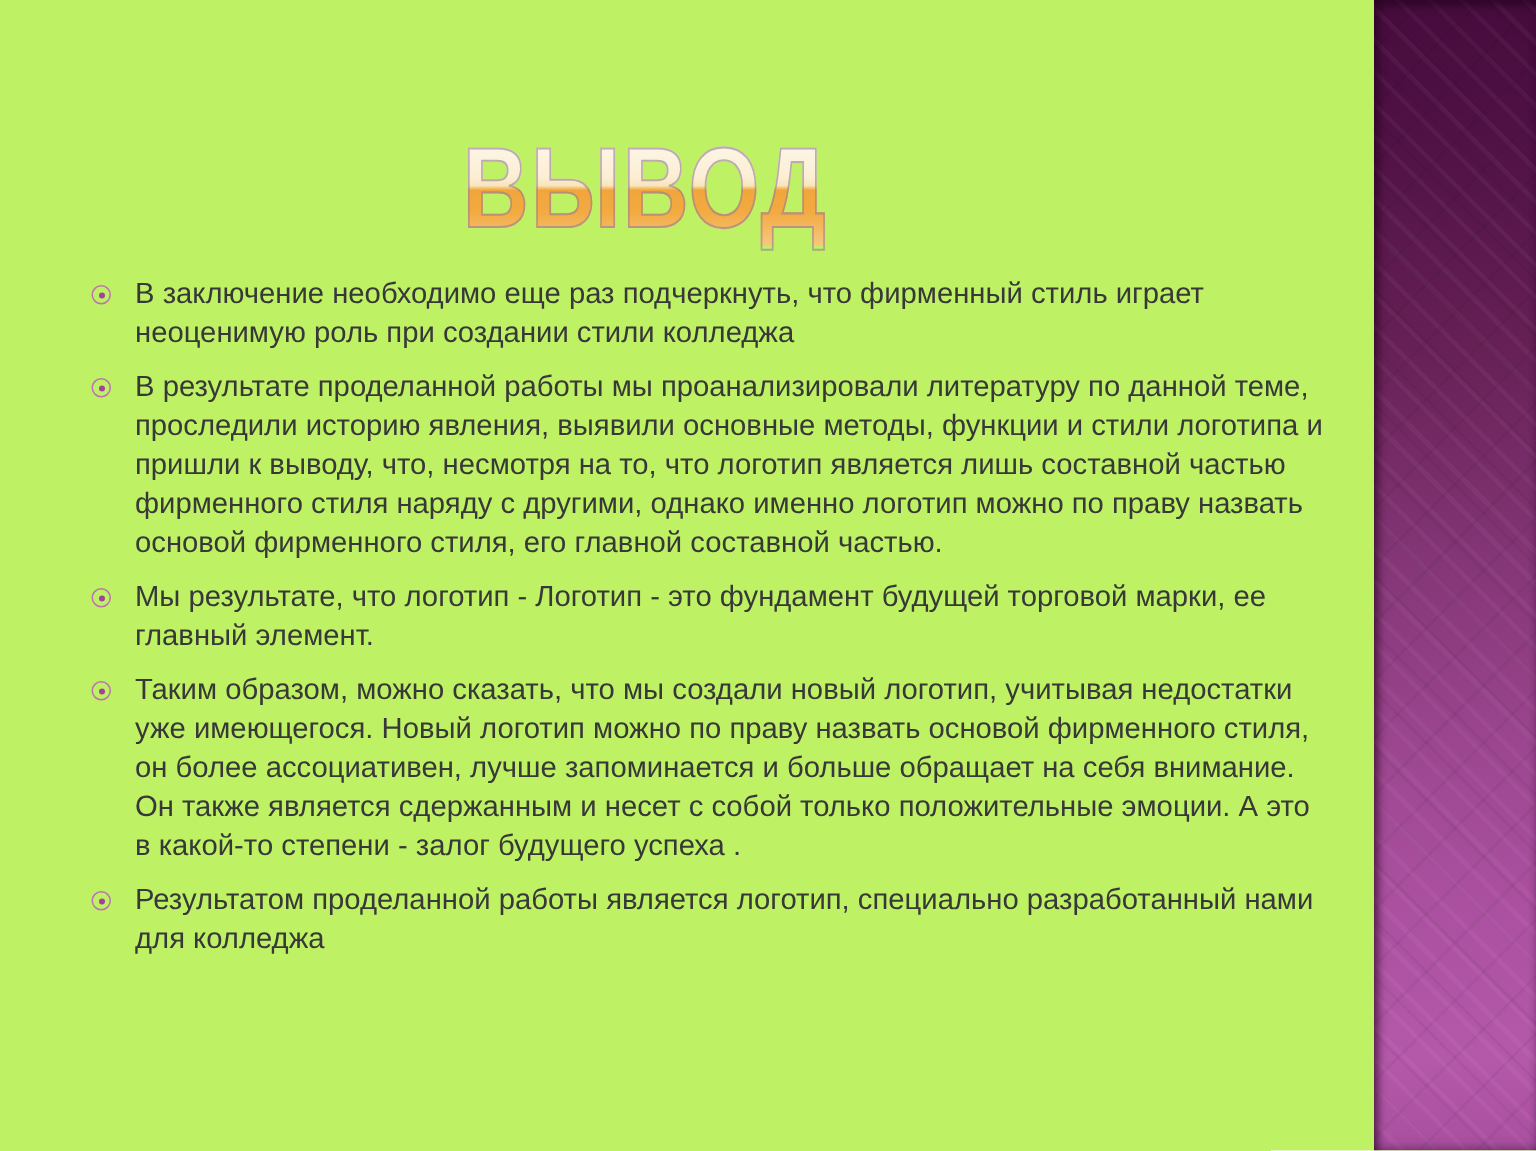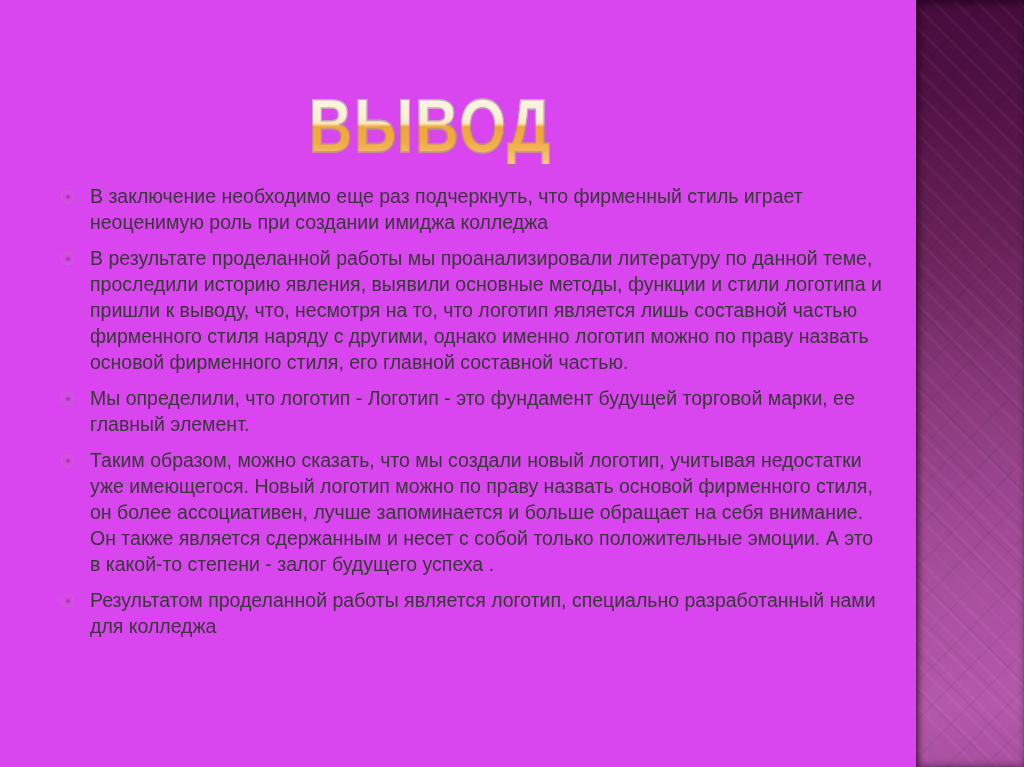--- a/index.html
+++ b/index.html
@@ -4,21 +4,21 @@
 <style>
   html, body {
     margin: 0;
     padding: 0;
     background: #ffffff;
   }
   .slide {
     position: relative;
     width: 1024px;
     height: 767px;
-    background: #d946ef;
+    background: #bef264;
     overflow: hidden;
     font-family: "Liberation Sans", sans-serif;
   }
 
   
   .title-wrap {
     position: absolute;
     top: 88px;
     left: 0;
     width: 916px;
@@ -121,35 +121,35 @@
 <div class="slide">
 
   <h1 class="title-wrap"><span class="title-text">ВЫВОД</span></h1>
 
   <ul class="bullets">
 
     <li class="bullet-item">
       <span class="bullet-marker">
           <span class="bullet-dot"></span>
         </span>
-      <span class="bullet-text">В заключение необходимо еще раз подчеркнуть, что фирменный стиль играет неоценимую роль при создании имиджа колледжа</span>
+      <span class="bullet-text">В заключение необходимо еще раз подчеркнуть, что фирменный стиль играет неоценимую роль при создании стили колледжа</span>
     </li>
 
     <li class="bullet-item">
       <span class="bullet-marker">
           <span class="bullet-dot"></span>
         </span>
       <span class="bullet-text">В результате проделанной работы мы проанализировали литературу по данной теме, проследили историю явления, выявили основные методы, функции и стили логотипа и пришли к выводу, что, несмотря на то, что логотип является лишь составной частью фирменного стиля наряду с другими, однако именно логотип можно по праву назвать основой фирменного стиля, его главной составной частью.</span>
     </li>
 
     <li class="bullet-item">
       <span class="bullet-marker">
           <span class="bullet-dot"></span>
         </span>
-      <span class="bullet-text">Мы определили, что логотип - Логотип - это фундамент будущей торговой марки, ее главный элемент.</span>
+      <span class="bullet-text">Мы результате, что логотип - Логотип - это фундамент будущей торговой марки, ее главный элемент.</span>
     </li>
 
     <li class="bullet-item">
       <span class="bullet-marker">
           <span class="bullet-dot"></span>
         </span>
       <span class="bullet-text">Таким образом, можно сказать, что мы создали новый логотип, учитывая недостатки уже имеющегося. Новый логотип можно по праву назвать основой фирменного стиля, он более ассоциативен, лучше запоминается и больше обращает на себя внимание. Он также является сдержанным и несет с собой только положительные эмоции. А это в какой-то степени - залог будущего успеха .</span>
     </li>
 
     <li class="bullet-item">

